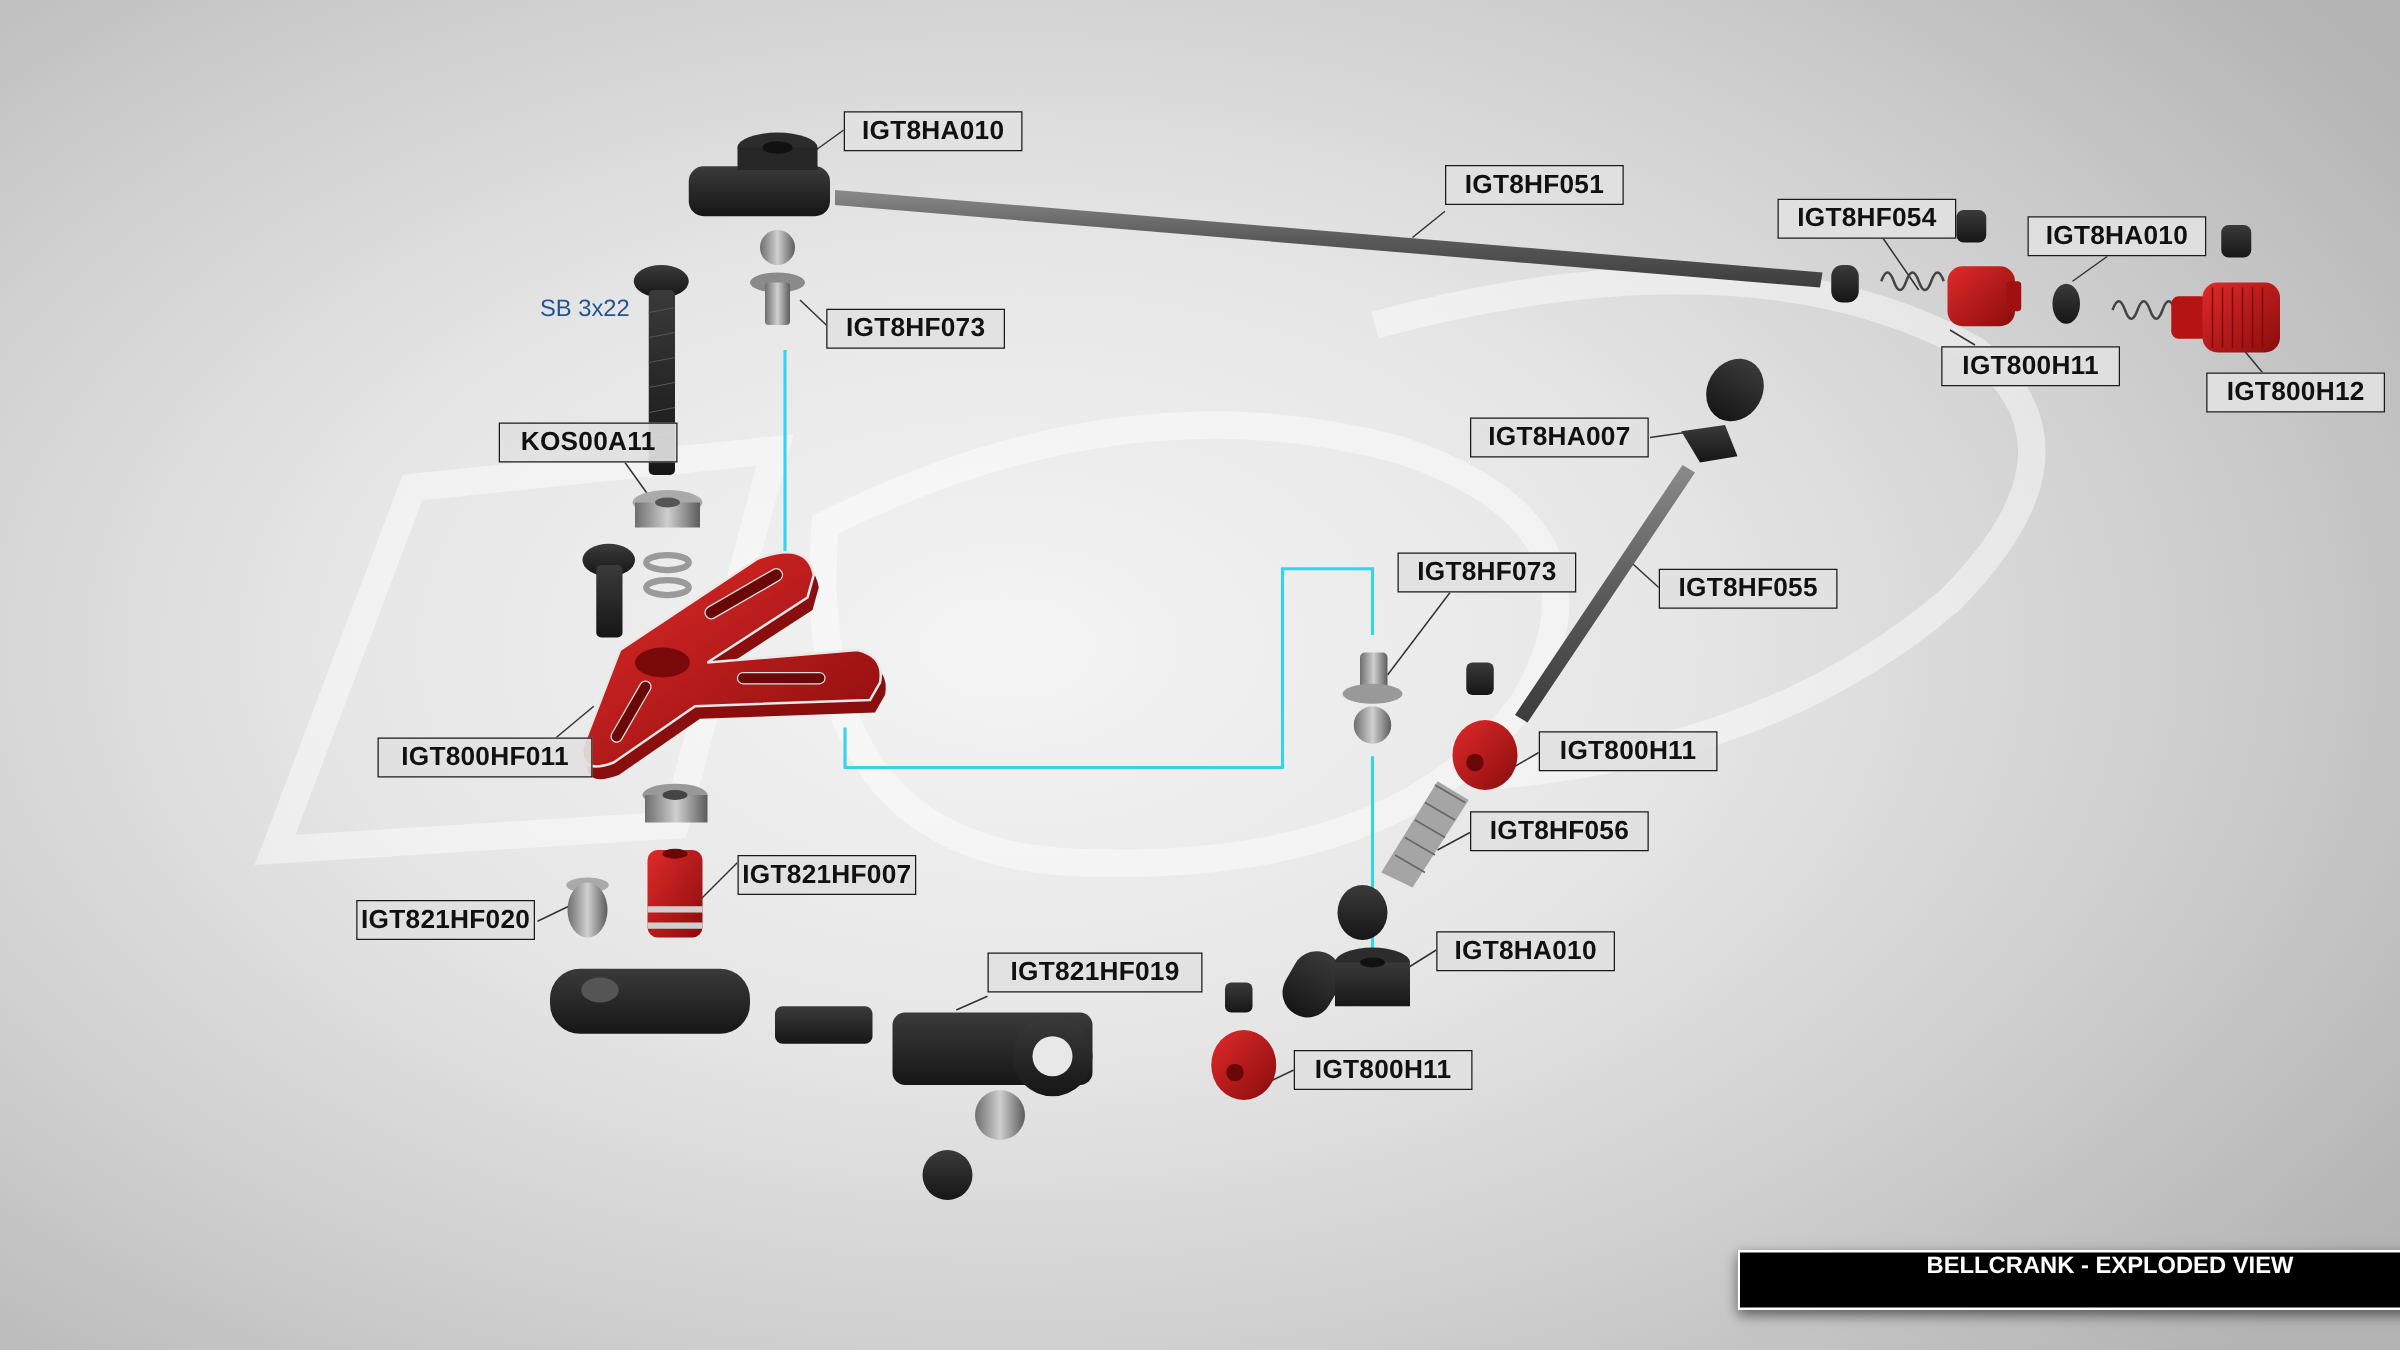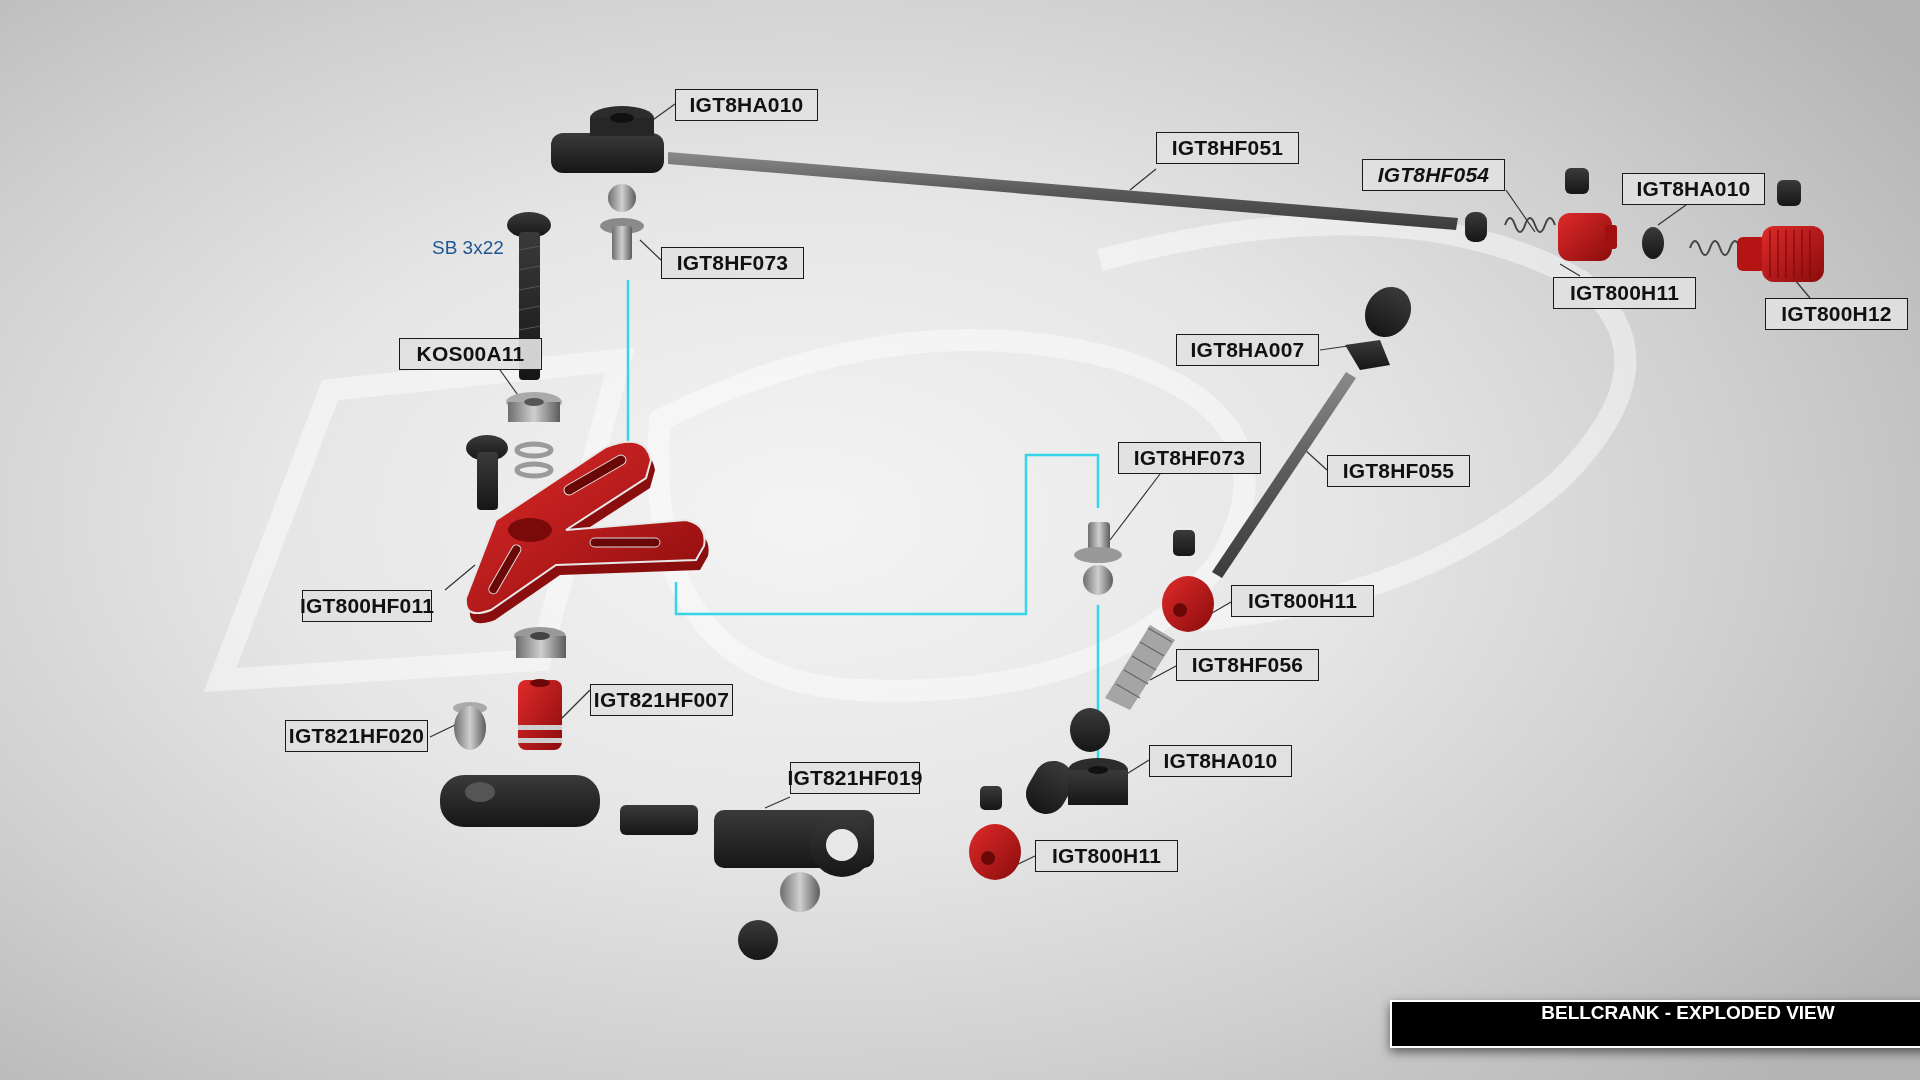--- a/index.html
+++ b/index.html
@@ -3,21 +3,21 @@
 <meta charset="utf-8">
 <style>
   html,body{margin:0;padding:0;}
   body{width:1920px;height:1080px;overflow:hidden;position:relative;
     font-family:"Liberation Sans",sans-serif;
     background:radial-gradient(ellipse 70% 75% at 42% 48%, #f4f4f4 0%, #e6e6e6 40%, #cfcfcf 70%, #b4b4b4 100%);}
   #stage{position:absolute;left:0;top:0;width:1920px;height:1080px;}
   .lbl{position:absolute;height:32px;width:143px;box-sizing:border-box;border:1.5px solid #1a1a1a;
     background:rgba(225,225,225,0.92);display:flex;align-items:center;justify-content:center;
     font-weight:bold;font-size:21px;color:#111;letter-spacing:0.2px;}
-  .wide{width:130px;}
+  .wide{width:172px;}
   #sb-label{position:absolute;left:432px;top:237px;font-weight:normal;font-size:19px;color:#1f5592;}
   #title-bar{position:absolute;left:1390px;top:1000px;width:596px;height:48px;background:#000;
     border:2px solid #fff;box-sizing:border-box;box-shadow:0 4px 10px rgba(0,0,0,0.55);
     display:flex;justify-content:center;color:#fff;font-weight:bold;font-size:19px;}
   svg{position:absolute;left:0;top:0;}
 </style>
 </head>
 <body>
 
 <div id="stage">
@@ -233,21 +233,21 @@
   <g>
     <ellipse cx="995" cy="852" rx="26" ry="28" fill="url(#gRed)"></ellipse>
     <circle cx="988" cy="858" r="7" fill="#6a0808"></circle>
   </g>
 </svg>
 
 <div id="sb-label">SB 3x22</div>
 
 <div class="lbl" style="left:675px;top:89px;">IGT8HA010</div>
 <div class="lbl" style="left:1156px;top:132px;">IGT8HF051</div>
-<div class="lbl" style="left:1362px;top:159px;font-style:italic;">IGT8HF054</div>
+<div class="lbl" style="left:1422px;top:159px;">IGT8HF054</div>
 <div class="lbl" style="left:1622px;top:173px;">IGT8HA010</div>
 <div class="lbl" style="left:1553px;top:277px;">IGT800H11</div>
 <div class="lbl" style="left:1765px;top:298px;">IGT800H12</div>
 <div class="lbl" style="left:661px;top:247px;">IGT8HF073</div>
 <div class="lbl" style="left:353px;top:338px;margin-left:46px;">KOS00A11</div>
 <div class="lbl" style="left:1176px;top:334px;">IGT8HA007</div>
 <div class="lbl" style="left:1118px;top:442px;">IGT8HF073</div>
 <div class="lbl" style="left:1327px;top:455px;">IGT8HF055</div>
 <div class="lbl wide" style="left:302px;top:590px;">IGT800HF011</div>
 <div class="lbl" style="left:1231px;top:585px;">IGT800H11</div>

